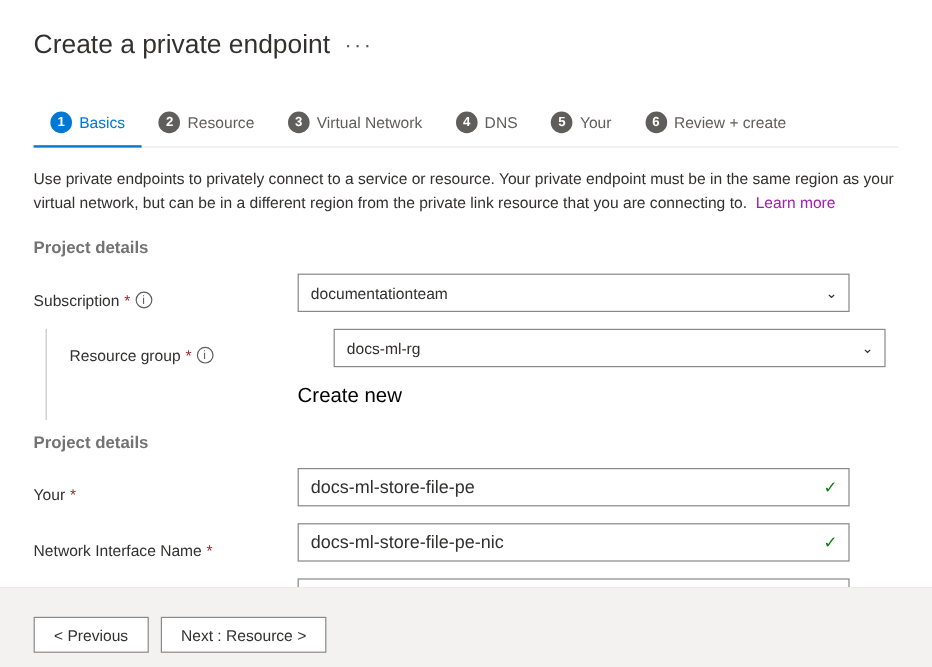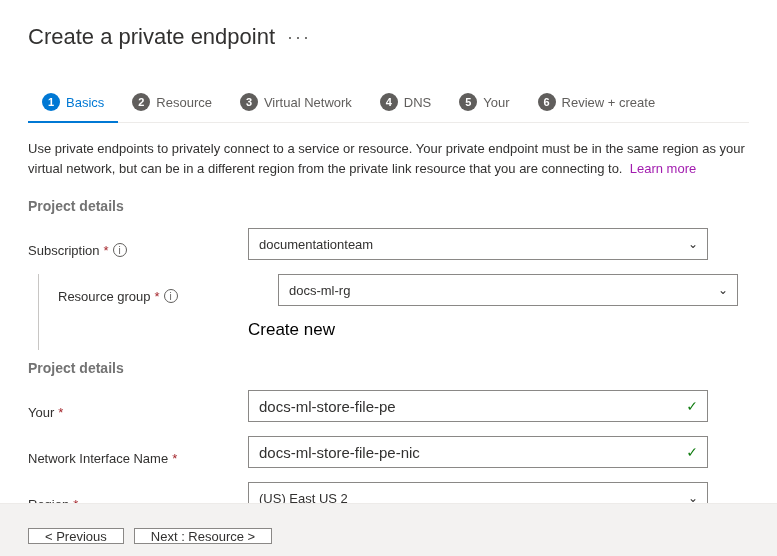--- a/index.html
+++ b/index.html
@@ -201,21 +201,21 @@
       padding: 12px 28px;
       display: flex;
       align-items: center;
       gap: 10px;
       margin-top: 30px;
       position: fixed;
       bottom: 0;
       width: 777px;
     }
     .btn {
-      height: 16px;
+      height: 30px;
       padding: 0 16px;
       font-size: 13px;
       cursor: pointer;
       border: 1px solid #8a8886;
       background: #fff;
       color: #323130;
       display: flex;
       align-items: center;
       margin-top: 12px;
     }

